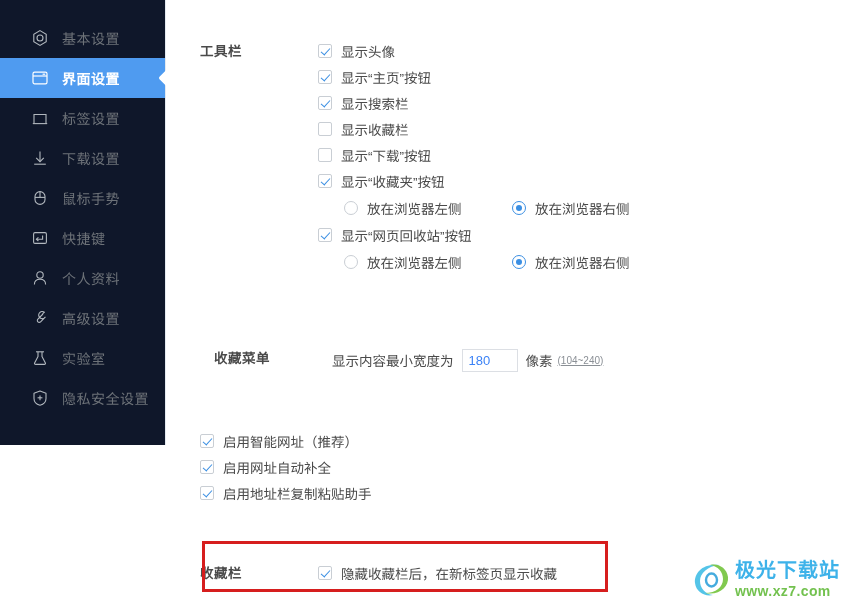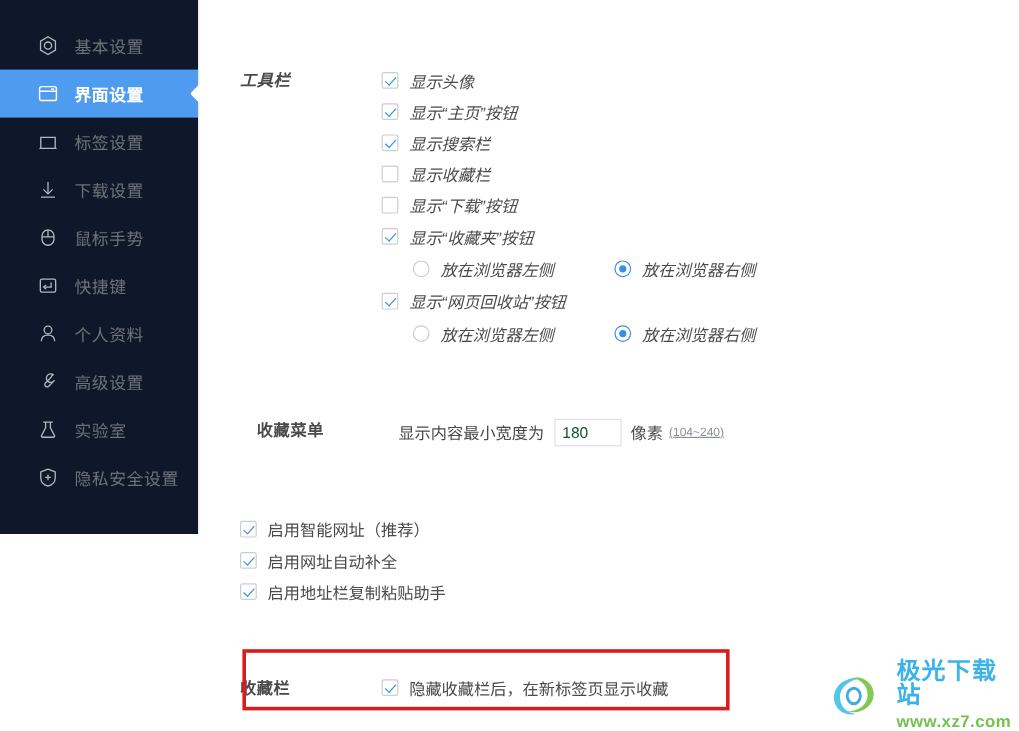--- a/index.html
+++ b/index.html
@@ -210,21 +210,21 @@
 
   
   .num-input {
     width: 56px;
     height: 23px;
     box-sizing: border-box;
     border: 1px solid #dcdfe4;
     background: #ffffff;
     font-family: "Liberation Sans", sans-serif;
     font-size: 13px;
-    color: #14532d;
+    color: #3b82f6;
     padding: 0 6px;
     margin: 0 8px;
     outline: none;
   }
   .hint {
     color: #8a8f95;
     font-size: 10px;
     margin-left: 5px;
     white-space: nowrap;
     text-decoration: underline;
@@ -255,21 +255,21 @@
     pointer-events: none;
     opacity: 0.97;
   }
   .wm-mark {
     width: 46px;
     height: 46px;
     flex: 0 0 46px;
     position: relative;
   }
   .wm-text {
-    margin-left: 12px;
+    margin-left: 0;
     display: flex;
     flex-direction: column;
     justify-content: center;
   }
   .wm-title {
     font-size: 20px;
     font-weight: bold;
     color: #37b0e9;
     letter-spacing: 1px;
     line-height: 1;
@@ -392,21 +392,21 @@
           <line x1="6.6" y1="8.8" x2="11.4" y2="8.8" stroke="#b2b8be" stroke-width="1.1"></line>
         </svg>
       </span>
       <span class="nav-label">隐私安全设置</span>
     </div>
 
   </nav>
 
   <main class="main">
 
-    <section class="section" style="left:34px; top:54px; width:520px;font-style:italic;">
+    <section class="section" style="left:34px; top:38px; width:520px;">
       <div class="sec-label">工具栏</div>
       <div class="sec-body">
 
         <div class="row">
           <span class="cb checked"></span>
           <span class="lbl">显示头像</span>
         </div>
 
         <div class="row">
           <span class="cb checked"></span>

